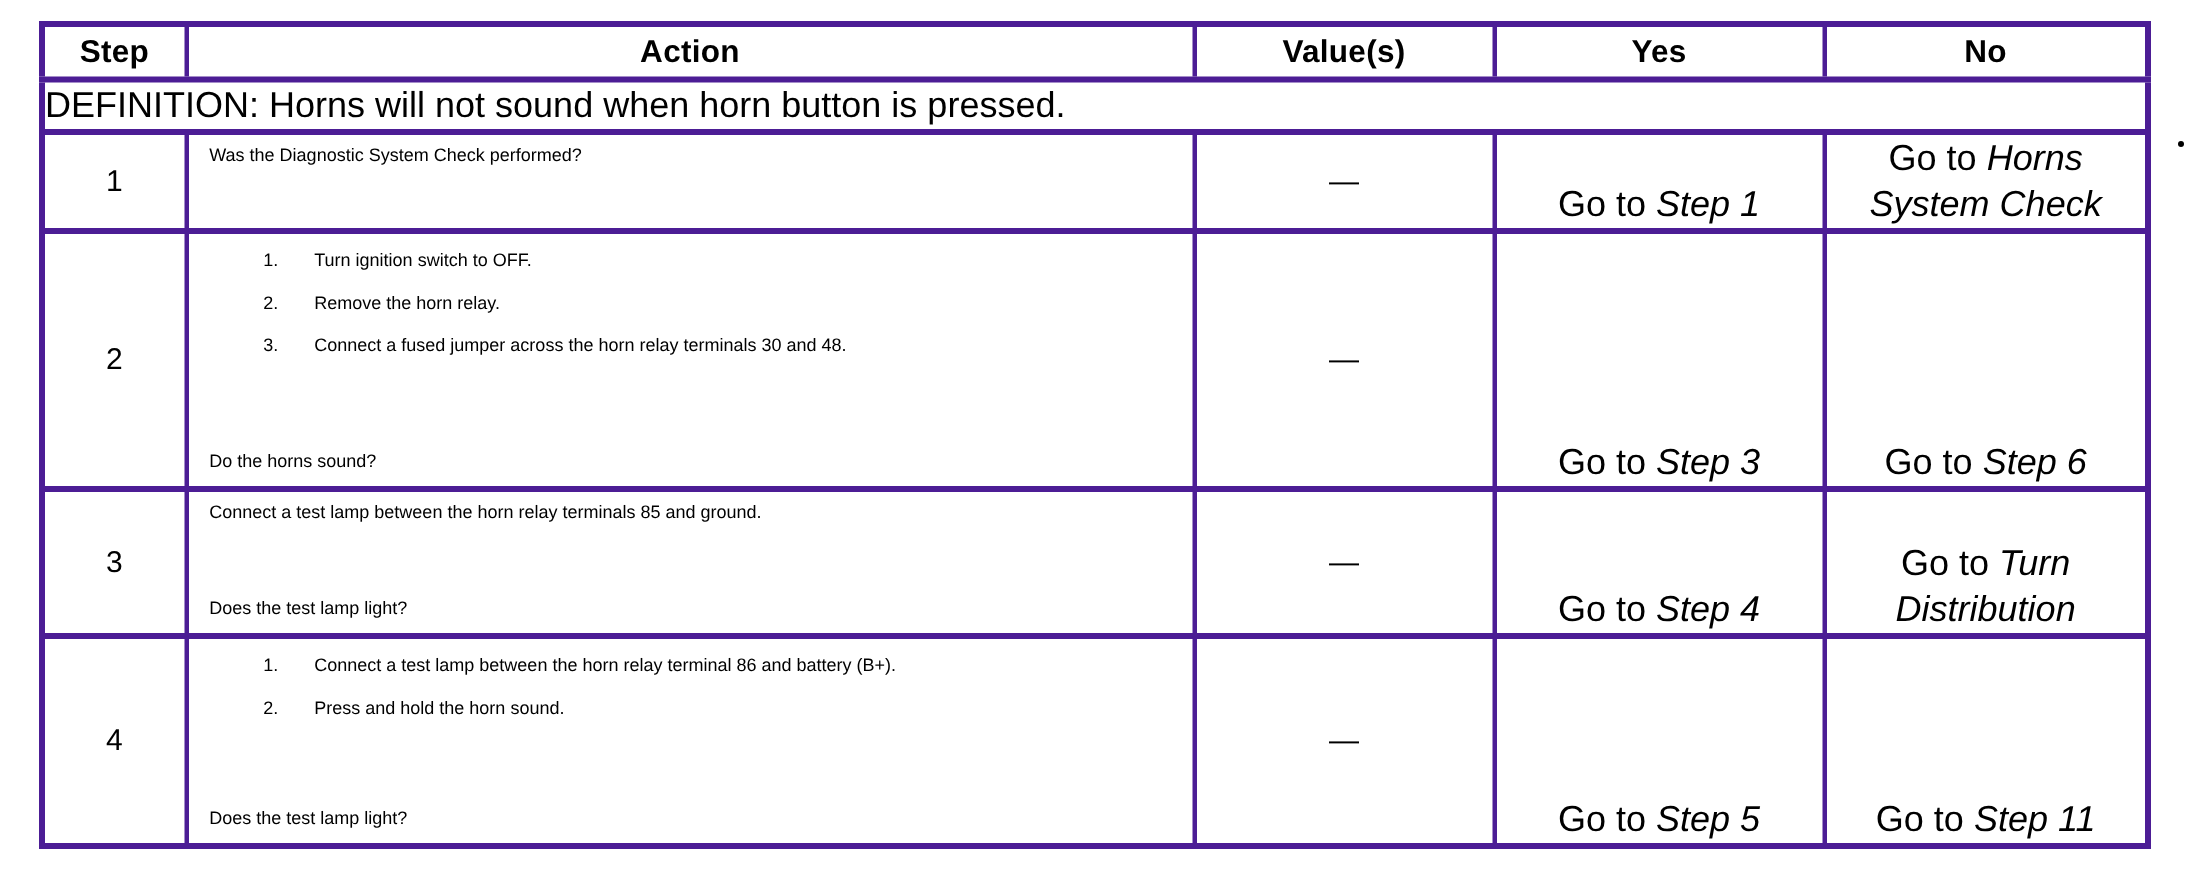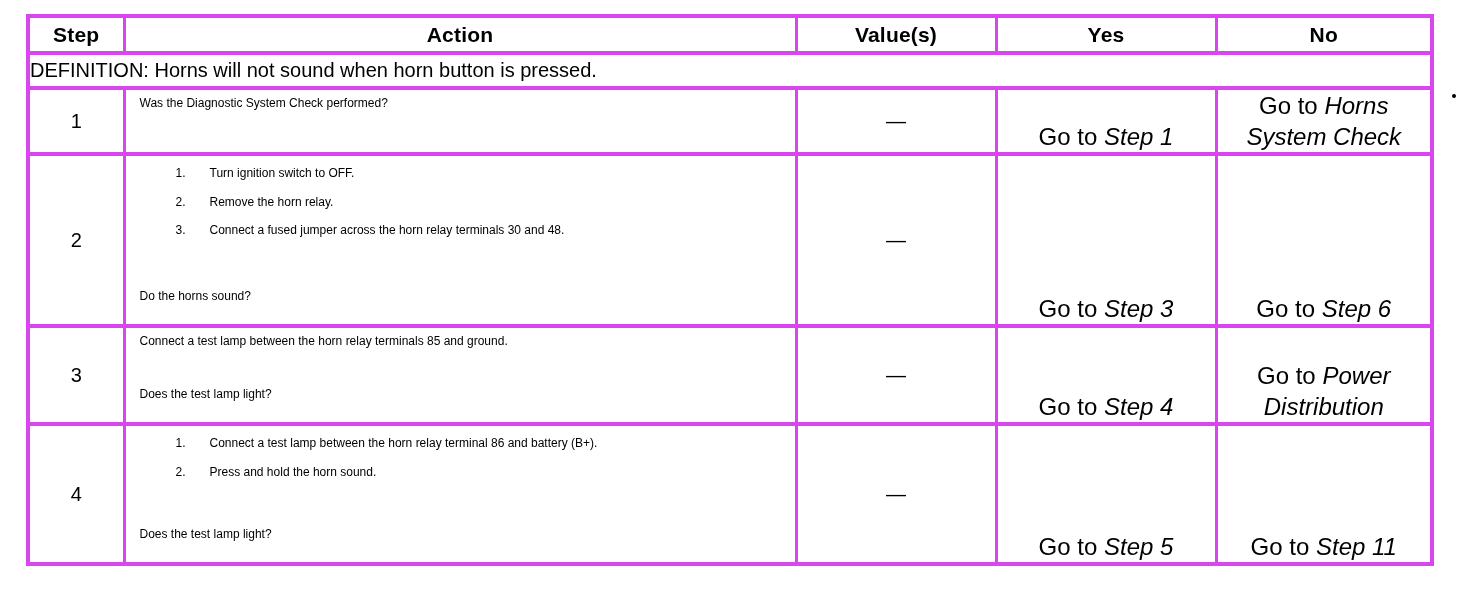--- a/index.html
+++ b/index.html
@@ -22,21 +22,21 @@
   table.diag {
     position: absolute;
     left: 26px;
     top: 14px;
     width: 1404px;
     border-collapse: collapse;
     table-layout: fixed;
     background: #ffffff;
   }
   table.diag, table.diag td, table.diag th {
-    border: 3px solid #d946ef;
+    border: 3px solid #4c1d95;
   }
   table.diag {
     border-width: 4px;
   }
   table.diag td, table.diag th {
     border-top-width: 4px;
     border-bottom-width: 4px;
     padding: 0;
     overflow: hidden;
   }
@@ -54,21 +54,21 @@
   tr.r4     { height: 140px; }
 
   th {
     font-size: 21px;
     font-weight: bold;
     text-align: center;
     vertical-align: middle;
     letter-spacing: 0.2px;
   }
   td.def {
-    font-size: 20px;
+    font-size: 24px;
     vertical-align: middle;
     padding-left: 10px;
     white-space: nowrap;
   }
   td.step {
     font-size: 20px;
     text-align: center;
     vertical-align: middle;
   }
   td.action {
@@ -91,21 +91,21 @@
   .inum {
     flex: none;
     width: 34px;
   }
   .itext {
     max-width: 460px;
   }
   .question {
     position: absolute;
     left: 14px;
-    bottom: 20px;
+    bottom: 9px;
     white-space: nowrap;
   }
   td.val {
     font-size: 20px;
     text-align: center;
     vertical-align: middle;
   }
   td.yes, td.no {
     font-size: 24px;
     text-align: center;
@@ -206,21 +206,21 @@
       <td class="step">3</td>
       <td class="action">
         <div class="intro">Connect a test lamp between the horn relay terminals 85 and ground.</div>
         <div class="question">Does the test lamp light?</div>
       </td>
       <td class="val">—</td>
       <td class="yes">
         <span class="goto-wrap"><span class="goto">Go to</span><i class="target">Step 4</i></span>
       </td>
       <td class="no">
-        <span class="goto-wrap"><span class="goto">Go to</span><i class="target">Power Distribution</i></span>
+        <span class="goto-wrap"><span class="goto">Go to</span><i class="target">Turn Distribution</i></span>
       </td>
     </tr>
 
     <tr class="r4">
       <td class="step">4</td>
       <td class="action">
         <div class="alist">
           <div class="aitem">
             <span class="inum">1.</span>
             <span class="itext">Connect a test lamp between the horn relay terminal 86 and battery (B+).</span>

